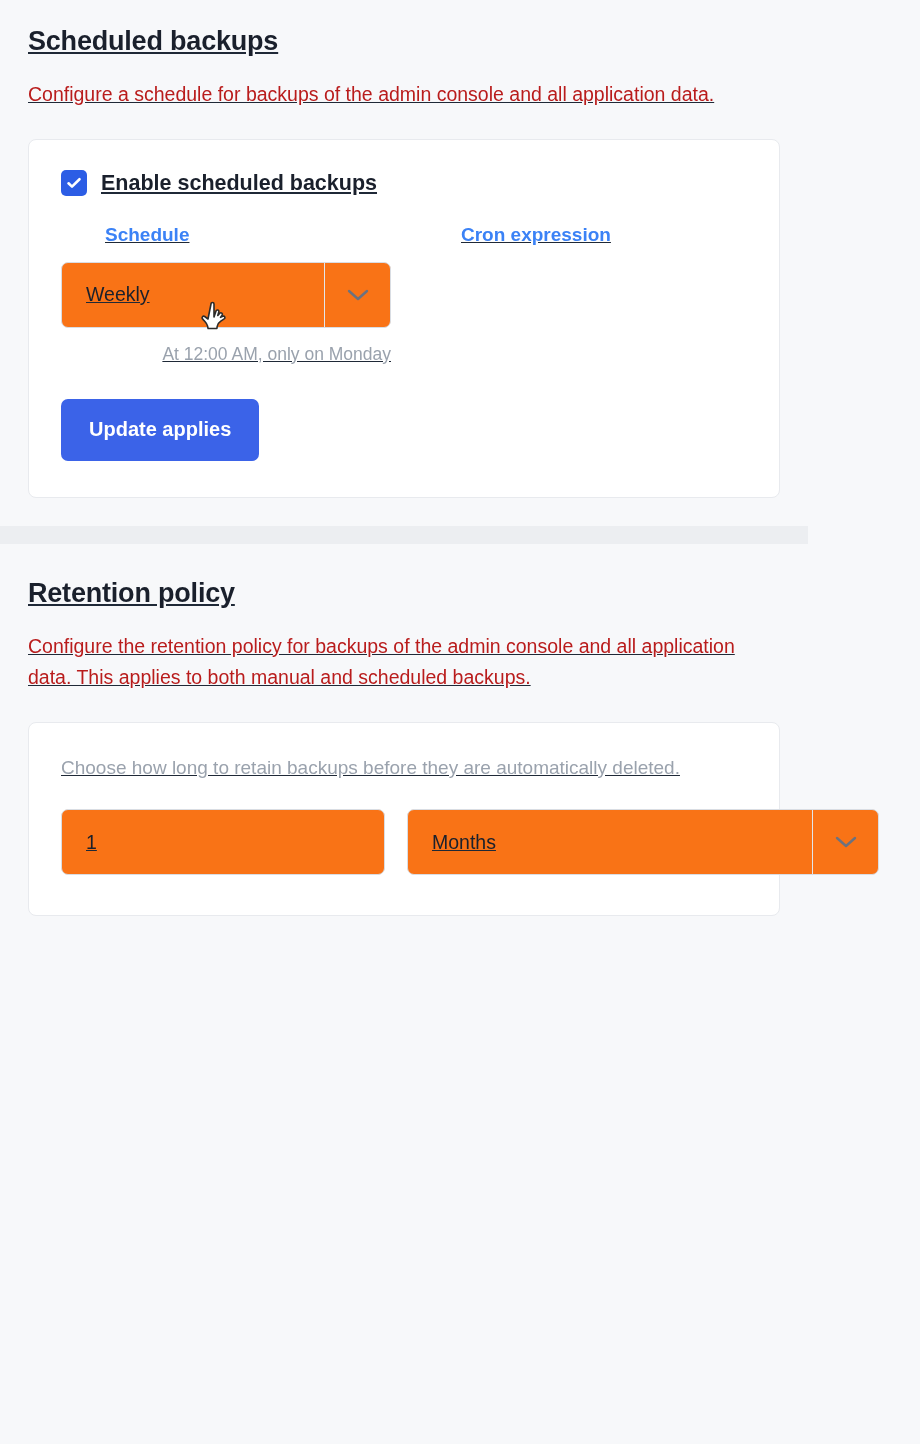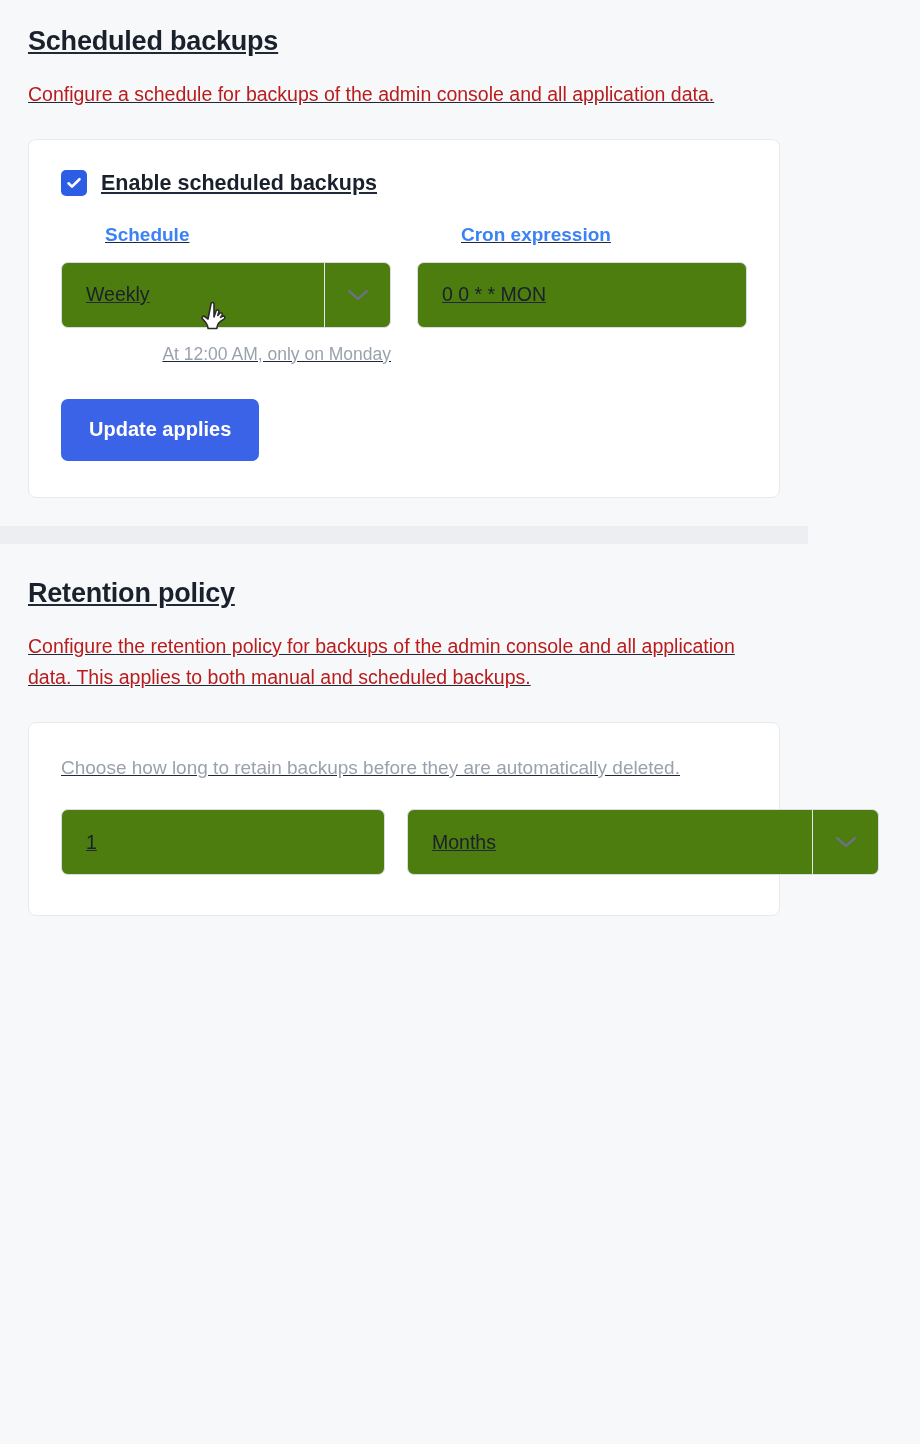--- a/index.html
+++ b/index.html
@@ -100,21 +100,21 @@
     font-weight: bold;
     color: #3b82f6;
     margin-bottom: 16px;
     display: block;
     margin-left: 44px;
   }
   .control {
     height: 66px;
     border: 1px solid #d9dde3;
     border-radius: 7px;
-    background: #4d7c0f;
+    background: #f97316;
     display: flex;
     align-items: center;
     box-sizing: border-box;
     font-size: 19px;
     color: #1a202c;
   }
   .select {
     padding: 0;
     justify-content: space-between;
   }
@@ -227,23 +227,20 @@
               <svg width="24" height="14" viewBox="0 0 24 14" aria-hidden="true">
                 <path d="M3 3 L12 11 L21 3" fill="none" stroke="#6b7280" stroke-width="2.4" stroke-linecap="round" stroke-linejoin="round"></path>
               </svg>
             </span>
           </div>
           <div class="helper-text">At 12:00 AM, only on Monday</div>
         </div>
 
         <div class="field">
           <span class="field-label">Cron expression</span>
-          <div class="control input-text">
-            <input type="text" value="0 0 * * MON" style="">
-          </div>
         </div>
 
       </div>
 
       <button class="btn btn-update-schedule">Update applies</button>
     </div>
   </div>
 
   <div class="divider-gap"></div>
 

